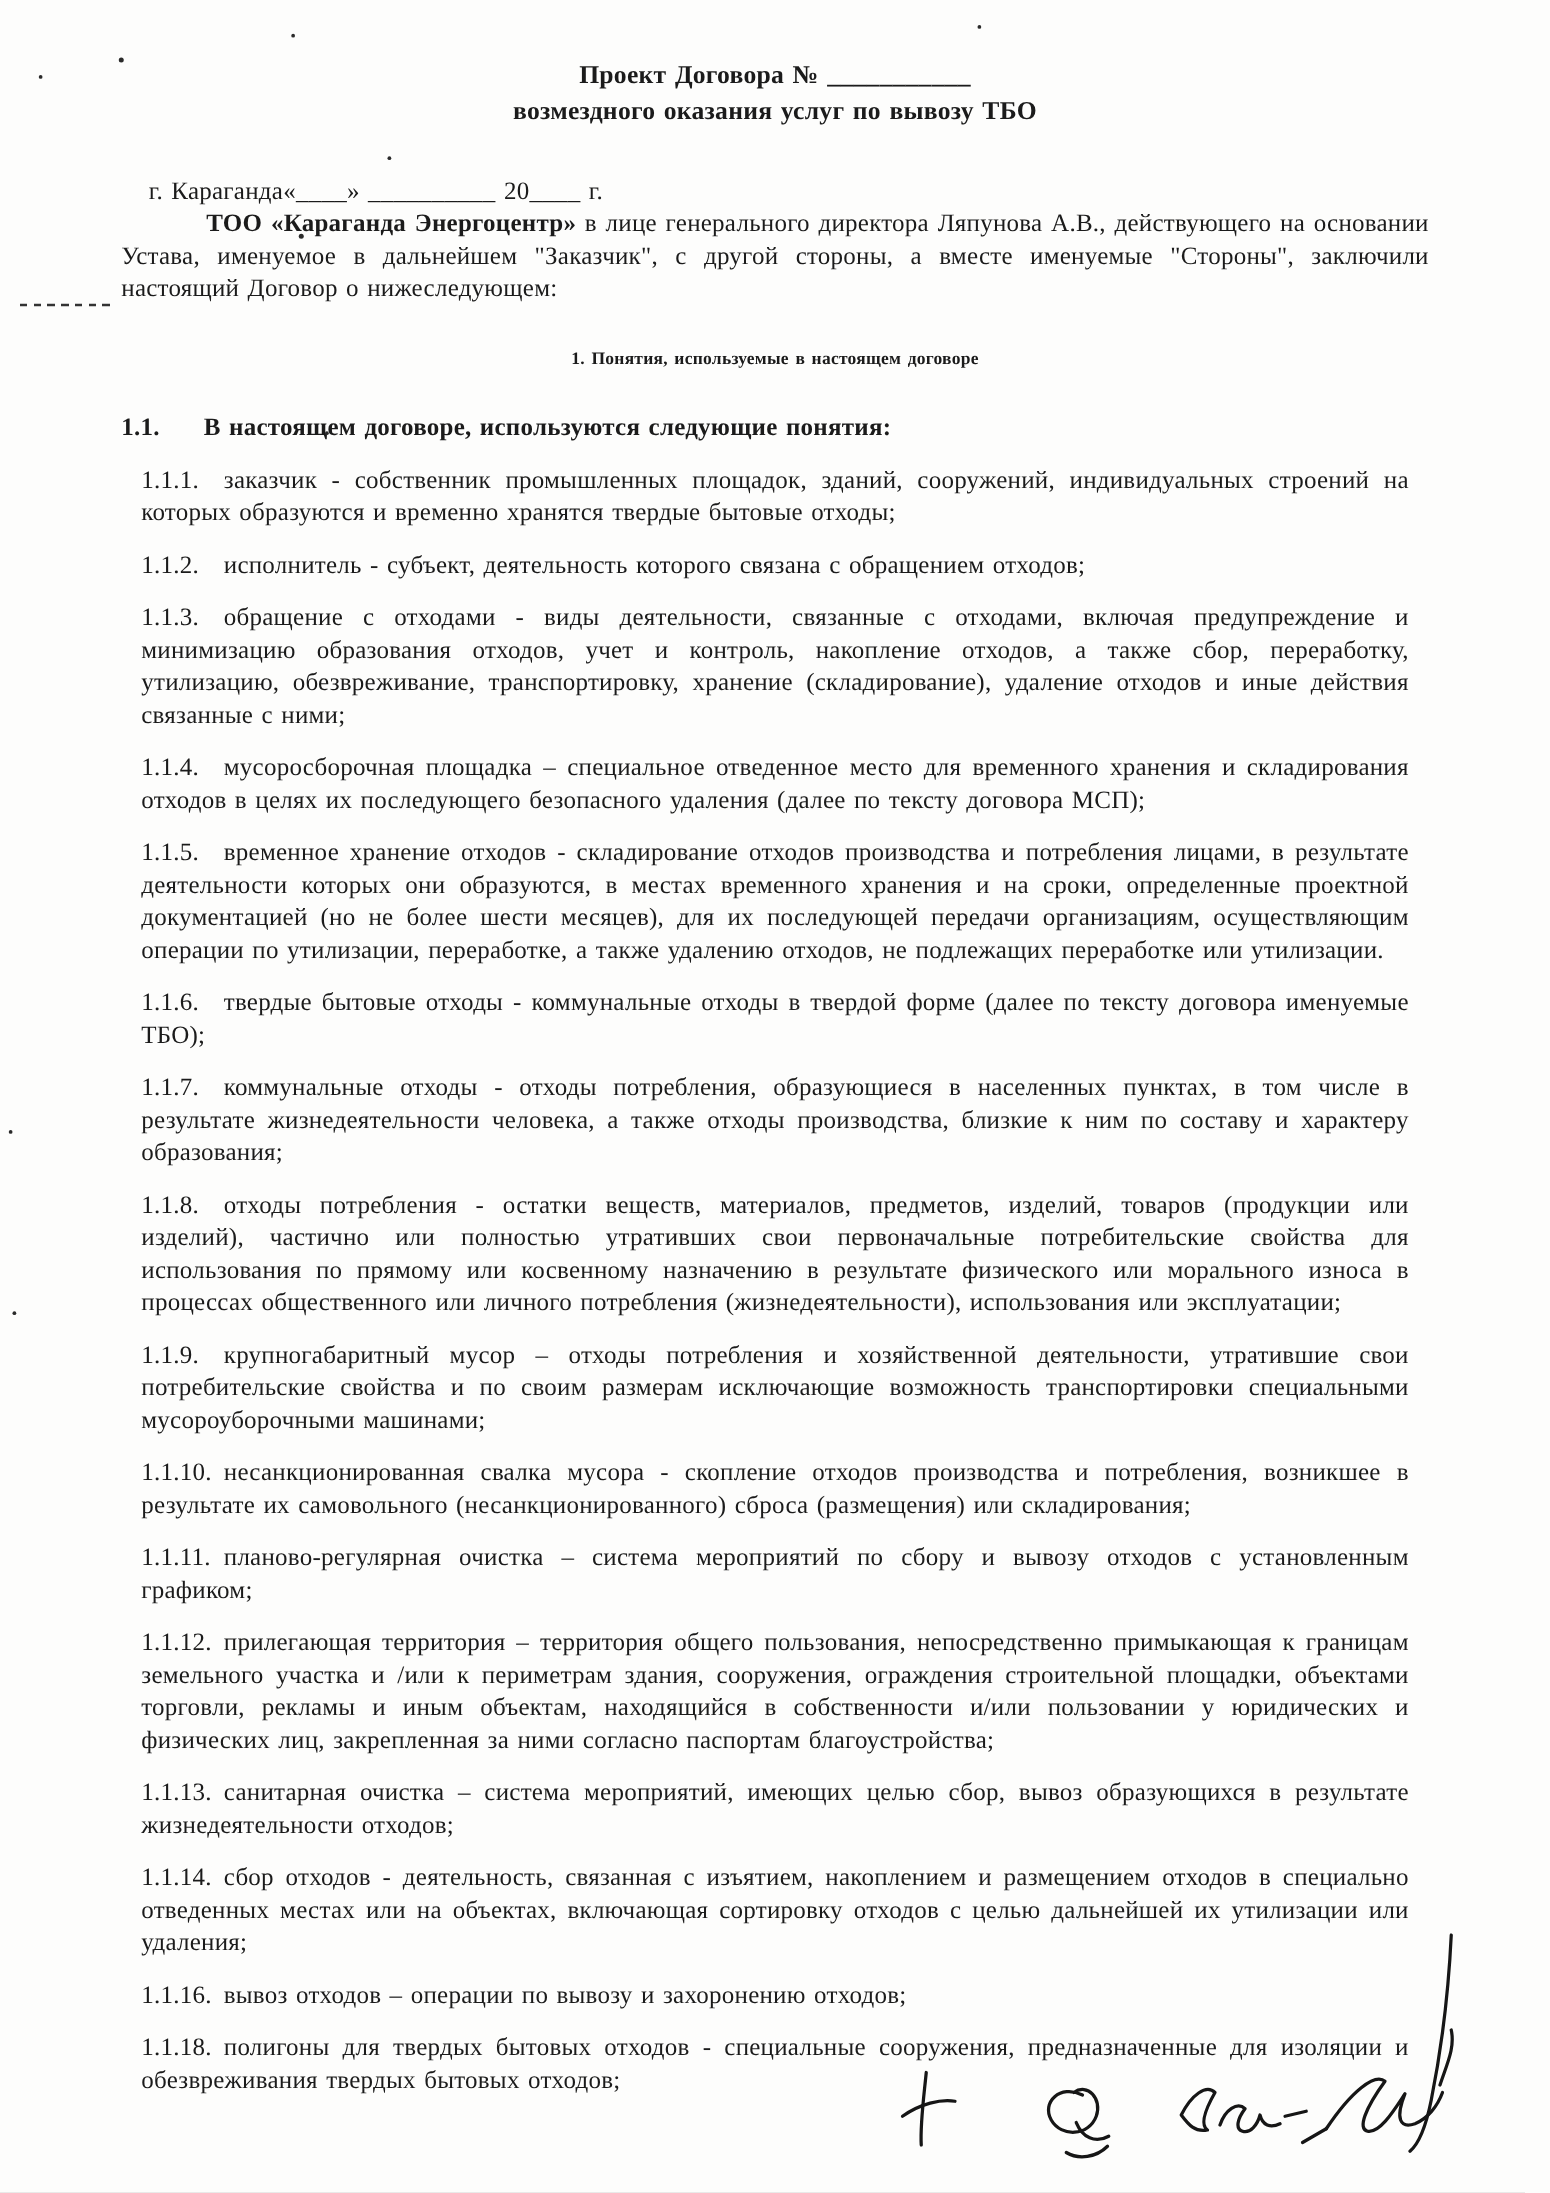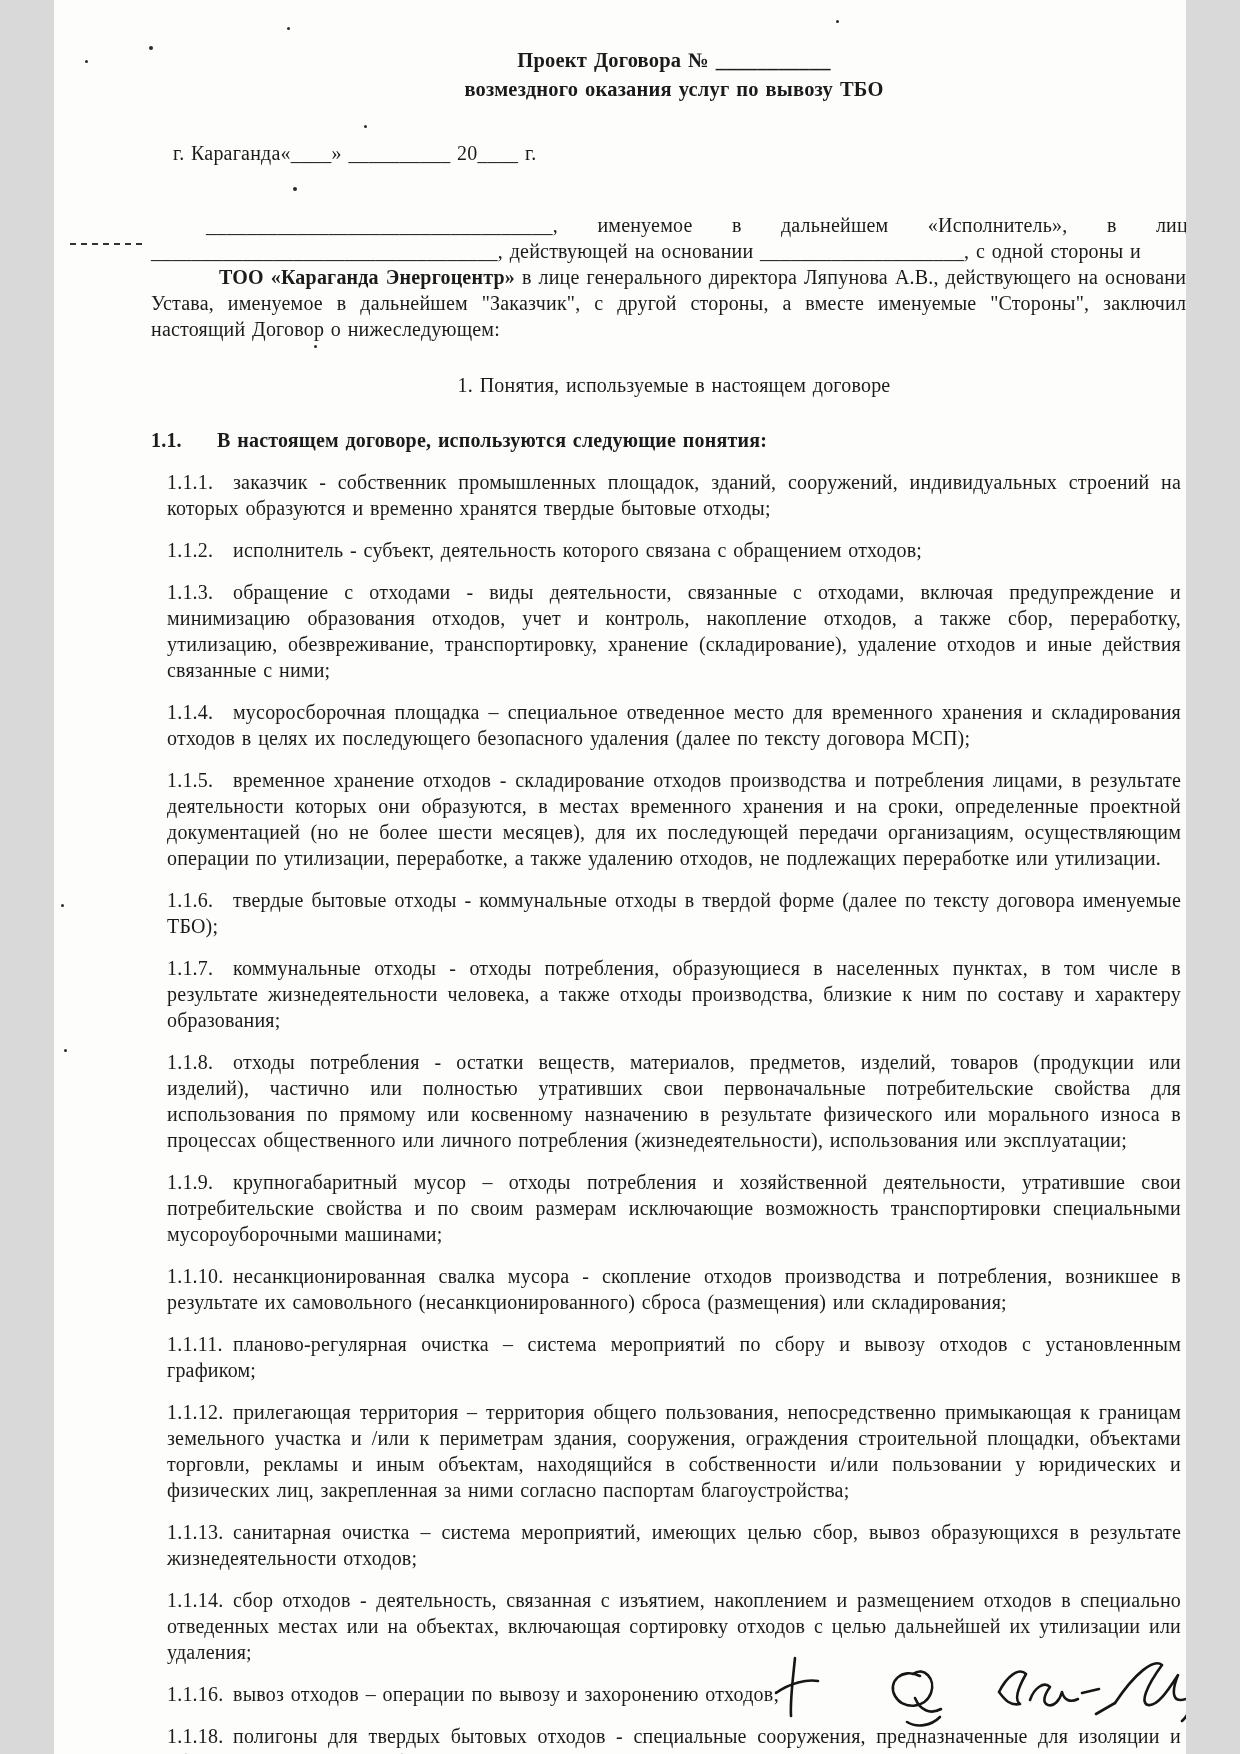--- a/index.html
+++ b/index.html
@@ -1,18 +1,18 @@
 <!DOCTYPE html>
 <html><head>
 <meta charset="utf-8">
 <style>
   html,body { margin:0; padding:0; background:#d9d9d9; }
   .page {
     position:relative;
-    width:1132px; height:1754px;
+    width:1240px; height:1754px;
     margin:0 auto;
     background:#fdfdfc;
     font-family:"Liberation Serif","DejaVu Serif",serif;
     color:#1b1b1b;
     overflow:hidden;
   }
   .content {
     position:absolute; left:97px; top:46px; width:1046px;
     font-size:20px; line-height:26px;
     letter-spacing:0.2px; word-spacing:1.5px;
@@ -22,21 +22,21 @@
     display:flex; justify-content:flex-start;
     margin-top:36px;
   }
   .meta-row .city { padding-left:22px; }
   .meta-row .date { padding-right:92px; white-space:nowrap; }
   .para { margin:0; text-align:justify; }
   .preamble-1 { margin-top:46px; text-indent:55px; }
   .preamble-2 { text-indent:68px; }
   h2.sec-heading {
     margin:30px 0 28px 0;
-    text-align:center; font-size:20px; font-weight:normal; line-height:27px;
+    text-align:center; font-size:14px; font-weight:bold; line-height:27px;
   }
   .intro { font-weight:bold; margin-bottom:2px; }
   .intro .num { font-weight:bold; }
   .num { display:inline-block; min-width:66px; font-weight:normal; }
   .terms-list .para { margin:16px; }
   .signatures {
     position:absolute; left:640px; top:1540px;
   }
   .signatures path { fill:none; stroke:#161616; stroke-width:2.6; stroke-linecap:round; stroke-linejoin:round; }
   .speck { position:absolute; background:#2a2a2a; border-radius:50%; }
@@ -53,21 +53,20 @@
     <div class="title">
       <div>Проект Договора № ___________</div>
       <div>возмездного оказания услуг по вывозу  ТБО</div>
     </div>
 
     <div class="meta-row">
       <span class="city">г. Караганда</span>
       <span class="date">«____» __________ 20____ г.</span>
     </div>
 
-    <p class="para preamble-1">__________________________________, именуемое  в дальнейшем «Исполнитель», в лице __________________________________, действующей на основании ____________________, с одной стороны и</p>
 
     <p class="para preamble-2"><b>ТОО  «Караганда Энергоцентр»</b><span> в лице  генерального директора  Ляпунова А.В.,  действующего на основании Устава,  именуемое в дальнейшем "Заказчик", с другой стороны, а вместе именуемые "Стороны", заключили настоящий Договор о нижеследующем:</span></p>
 
     <h2 class="sec-heading">1.  Понятия, используемые в настоящем договоре</h2>
 
     <p class="para intro"><span class="num">1.1.</span><span>В настоящем договоре, используются следующие понятия:</span></p>
 
     <div class="terms-list" id="terms-list">
   <p class="para item"><span class="num">1.1.1.</span><span>заказчик - собственник промышленных площадок, зданий, сооружений, индивидуальных строений на которых образуются и временно хранятся твердые бытовые отходы;</span></p>
 

